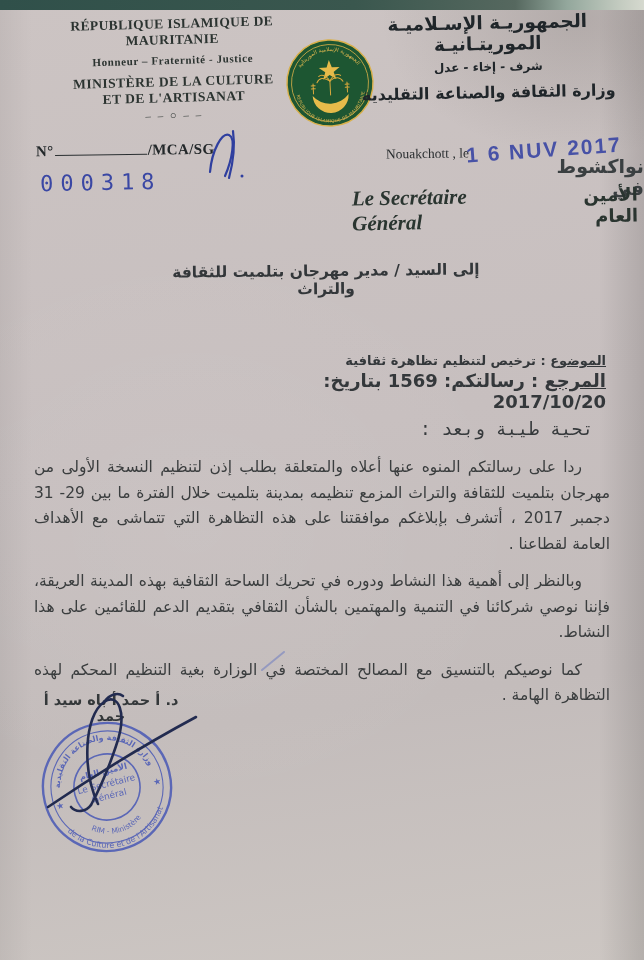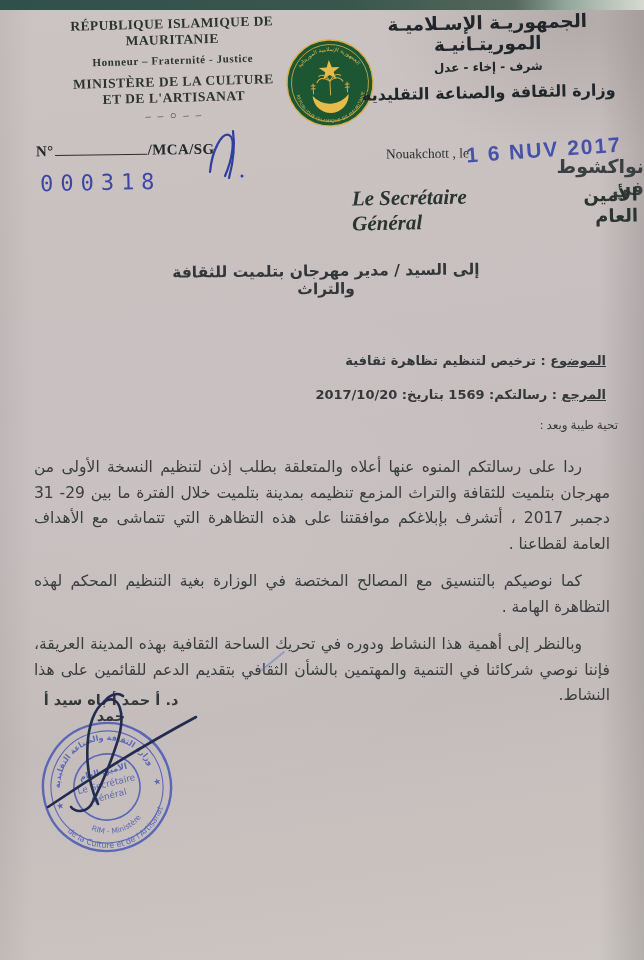--- a/index.html
+++ b/index.html
@@ -35,24 +35,24 @@
     letter-spacing:2px;color:#3a46a4;transform:rotate(-4deg);opacity:.9;white-space:nowrap;}
   .sender{left:352px;top:184px;width:286px;display:flex;justify-content:flex-end;align-items:baseline;gap:10px;
     color:#2a3530;transform:rotate(-1deg);}
   .sender .fr{font-style:italic;font-size:21px;font-weight:bold;}
   .sender .ar{font-size:18px;font-weight:bold;font-family:"DejaVu Sans",sans-serif;direction:rtl;}
   
   .addressee{left:150px;top:262px;width:352px;direction:rtl;text-align:center;font-family:"DejaVu Sans",sans-serif;
     font-size:15.5px;font-weight:bold;color:#33373a;transform:rotate(-.6deg);}
   .subject{left:306px;top:353px;width:300px;direction:rtl;text-align:right;font-family:"DejaVu Sans",sans-serif;color:#34383b;}
   .subject .s1{font-size:13px;font-weight:bold;}
-  .subject .s2{font-size:13px;font-weight:bold;margin-top:19px;}
+  .subject .s2{font-size:18px;font-weight:bold;margin-top:2px;}
   .subject .u{text-decoration:underline;}
-  .greeting{left:420px;top:418px;width:198px;direction:rtl;text-align:right;font-family:Liberation Serif, serif;
-    font-size:12px;color:#35393b;}
+  .greeting{left:420px;top:418px;width:198px;direction:rtl;text-align:left;font-family:Liberation Mono, monospace;
+    font-size:18px;color:#35393b;}
   .body-text{left:22px;top:443px;width:600px;direction:rtl;text-align:justify;font-family:"DejaVu Sans",sans-serif;
     font-size:15.5px;line-height:25.5px;color:#3a3d3e;}
   .body-text p{margin:12px;text-indent:28px;}
   .sig-name{left:30px;top:692px;width:162px;direction:rtl;text-align:center;font-family:"DejaVu Sans",sans-serif;
     font-size:14.5px;font-weight:bold;color:#34383a;}
   
   .emblem{left:284px;top:37px;transform:rotate(-3deg);}
   .round-stamp{left:32px;top:712px;opacity:.88;}
   .flourish{left:20px;top:688px;}
   .paraph{left:196px;top:126px;}
@@ -131,22 +131,22 @@
 
   <div class="abs subject">
     <div class="s1"><span class="u">الموضوع</span><span> : ترخيص لتنظيم تظاهرة ثقافية</span></div>
     <div class="s2"><span class="u">المرجع</span><span> : رسالتكم: 1569 بتاريخ: 2017/10/20</span></div>
   </div>
 
   <div class="abs greeting">تحية طيبة وبعد :</div>
 
   <div class="abs body-text">
     <p>ردا على رسالتكم المنوه عنها أعلاه والمتعلقة بطلب إذن لتنظيم النسخة الأولى من مهرجان بتلميت للثقافة والتراث  المزمع تنظيمه بمدينة بتلميت خلال الفترة ما بين 29- 31 دجمبر 2017 ، أتشرف بإبلاغكم موافقتنا على هذه التظاهرة التي تتماشى مع الأهداف العامة لقطاعنا .</p>
+    <p>وبالنظر إلى أهمية هذا النشاط ودوره في تحريك الساحة الثقافية بهذه المدينة العريقة، فإننا نوصي شركائنا في التنمية والمهتمين بالشأن الثقافي بتقديم الدعم للقائمين على هذا النشاط.</p>
     <p>كما نوصيكم بالتنسيق مع المصالح المختصة في الوزارة بغية التنظيم المحكم لهذه التظاهرة الهامة .</p>
-    <p>وبالنظر إلى أهمية هذا النشاط ودوره في تحريك الساحة الثقافية بهذه المدينة العريقة، فإننا نوصي شركائنا في التنمية والمهتمين بالشأن الثقافي بتقديم الدعم للقائمين على هذا النشاط.</p>
   </div>
 
   <svg class="abs tick" width="30" height="26" viewBox="0 0 30 26">
     <path d="M 4,22 L 26,4" stroke="#5b6ec2" stroke-width="2" fill="none" stroke-linecap="round"></path>
   </svg>
 
   <div class="abs sig-name">د. أ حمد أ باه سيد أ حمد</div>
 
   <svg class="abs round-stamp" width="150" height="150" viewBox="-75 -75 150 150">
     <defs>

